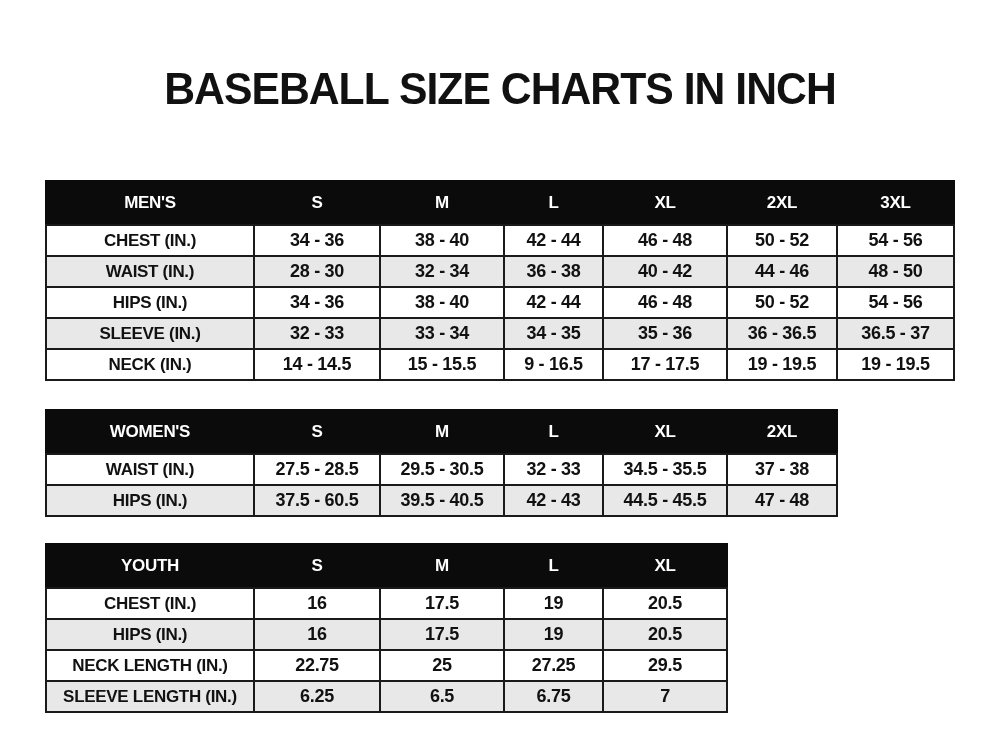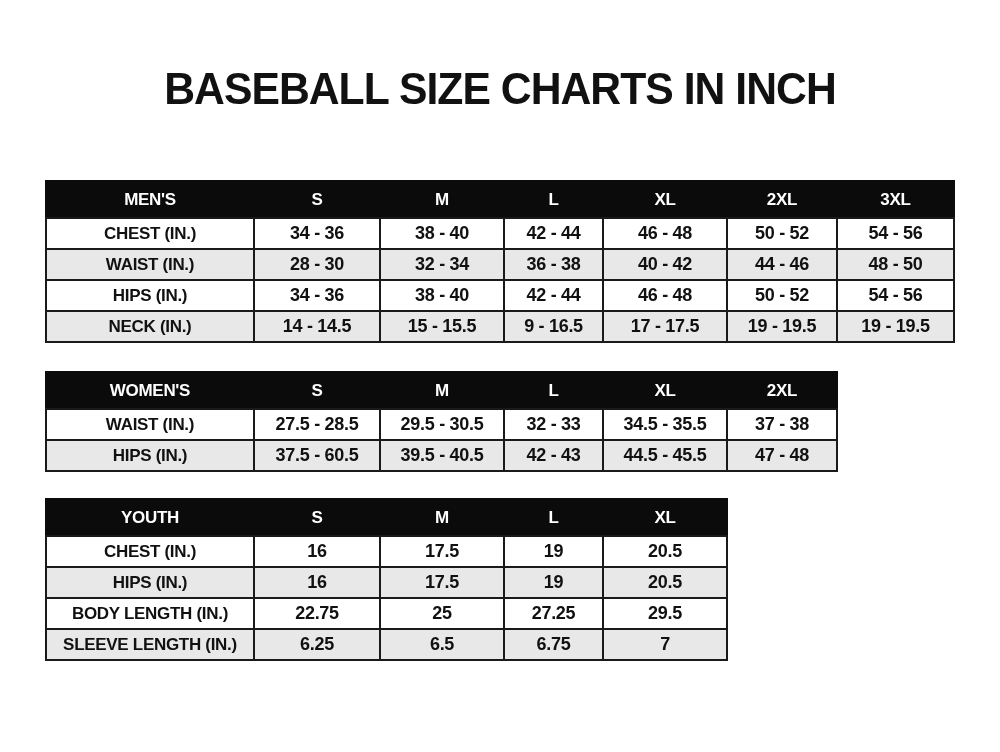--- a/index.html
+++ b/index.html
@@ -51,21 +51,21 @@
     font-weight:bold;
     letter-spacing:-0.3px;
     white-space:nowrap;
     overflow:hidden;
   }
   .size-table thead th{
     background:var(--header-bg);
     color:var(--header-text);
     border-color:var(--header-bg);
     border-bottom-color:var(--border);
-    height:37px;
+    height:44px;
     font-size:17px;
   }
   .size-table tbody tr{height:31px;background:var(--row-bg);}
   .size-table tbody tr:nth-child(even){background:var(--row-alt-bg);}
   .size-table tbody th{font-size:17px;}
   .size-table tbody td{font-size:18px;}
 </style>
 </head>
 <body>
 
@@ -115,20 +115,29 @@
           <tr>
             <th>HIPS (IN.)</th>
             <td>34 - 36</td>
             <td>38 - 40</td>
             <td>42 - 44</td>
             <td>46 - 48</td>
             <td>50 - 52</td>
             <td>54 - 56</td>
           </tr>
           <tr>
+            <th>SLEEVE (IN.)</th>
+            <td>32 - 33</td>
+            <td>33 - 34</td>
+            <td>34 - 35</td>
+            <td>35 - 36</td>
+            <td>36 - 36.5</td>
+            <td>36.5 - 37</td>
+          </tr>
+          <tr>
             <th>NECK (IN.)</th>
             <td>14 - 14.5</td>
             <td>15 - 15.5</td>
             <td>9 - 16.5</td>
             <td>17 - 17.5</td>
             <td>19 - 19.5</td>
             <td>19 - 19.5</td>
           </tr>
         </tbody>
       </table>
@@ -196,21 +205,21 @@
             <td>20.5</td>
           </tr>
           <tr>
             <th>HIPS (IN.)</th>
             <td>16</td>
             <td>17.5</td>
             <td>19</td>
             <td>20.5</td>
           </tr>
           <tr>
-            <th>BODY LENGTH (IN.)</th>
+            <th>NECK LENGTH (IN.)</th>
             <td>22.75</td>
             <td>25</td>
             <td>27.25</td>
             <td>29.5</td>
           </tr>
           <tr>
             <th>SLEEVE LENGTH (IN.)</th>
             <td>6.25</td>
             <td>6.5</td>
             <td>6.75</td>

